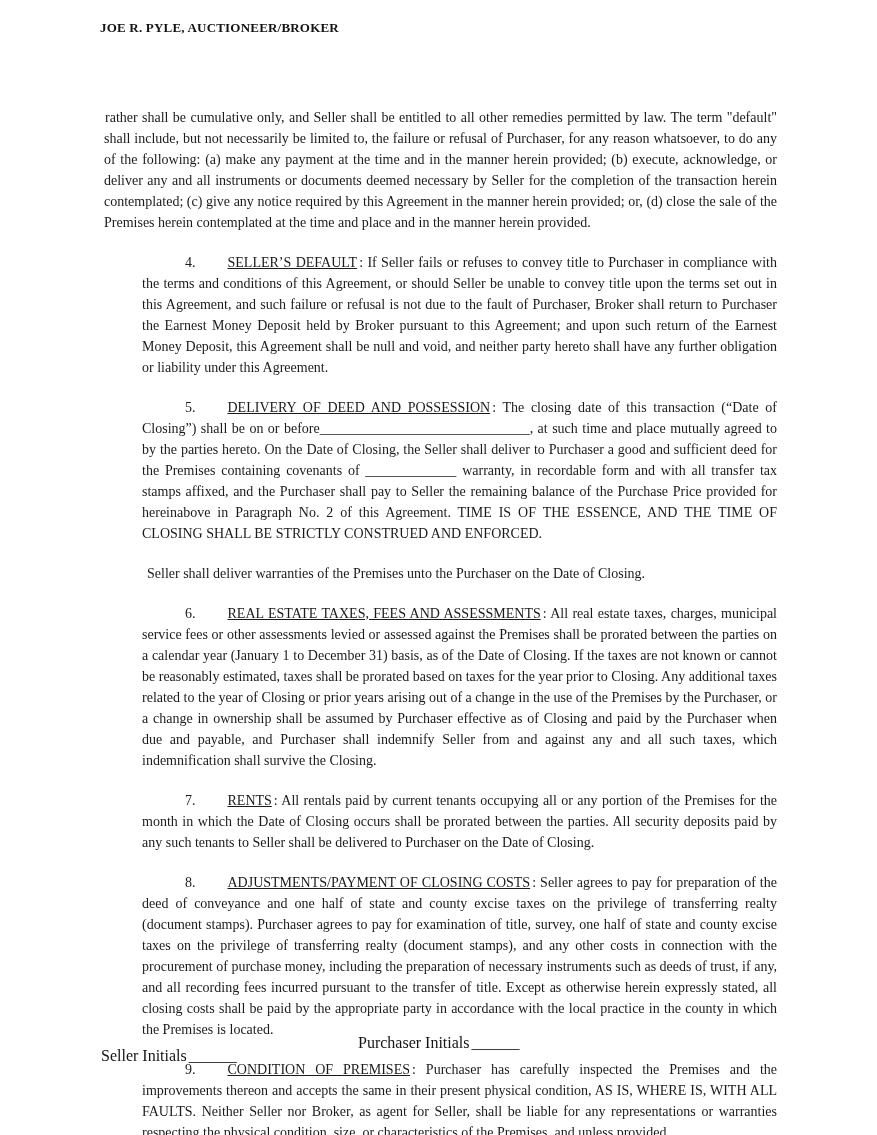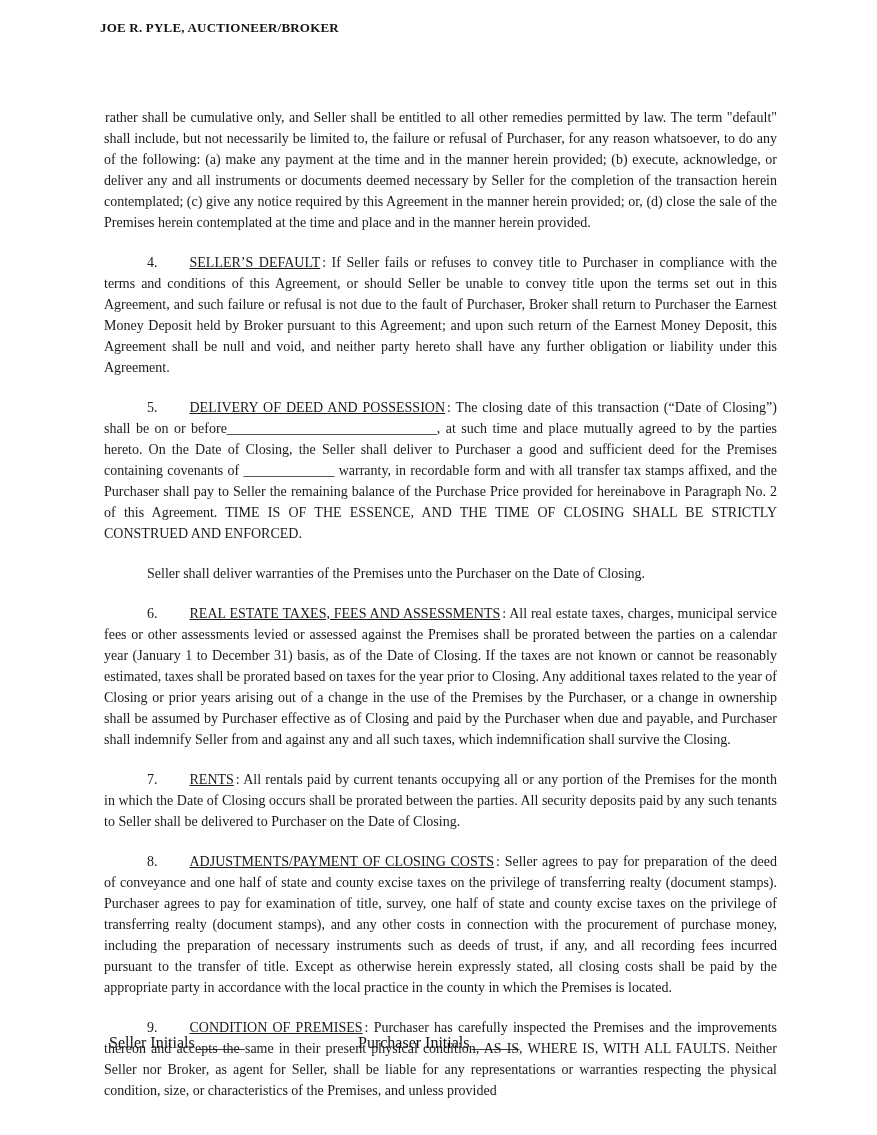--- a/index.html
+++ b/index.html
@@ -26,40 +26,40 @@
   .body-text {
     position: absolute;
     top: 103px;
     left: 100px;
     width: 677px;
     font-size: 14px;
     line-height: 21px;
     text-align: justify;
   }
   .para { margin-bottom: 17px; }
-  .para.numbered { text-indent: 42px; }
+  .para.numbered { text-indent: 42px; margin-left: 38px; }
   .para.indented { text-indent: 42px; }
   .num { font-size: 14px; }
   .tab {
     display: inline-block;
     width: 30px;
     height: 1px;
   }
   .heading { text-decoration: underline; }
   .initials-row {
     position: absolute;
     top: 1030px;
     left: 97px;
     width: 700px;
     font-size: 16px;
     line-height: 19px;
     color: #141414;
   }
   .initials-item { position: absolute; top: 0; white-space: nowrap; }
-  .initials-item.seller { left: 8px; }
+  .initials-item.seller { left: 0; margin-top: 13px; }
   .initials-item.purchaser { left: 257px; }
 </style>
 </head>
 <body>
 
 <div class="page">
 
   <div class="letterhead">JOE R. PYLE, AUCTIONEER/BROKER</div>
 
   <div class="body-text">

